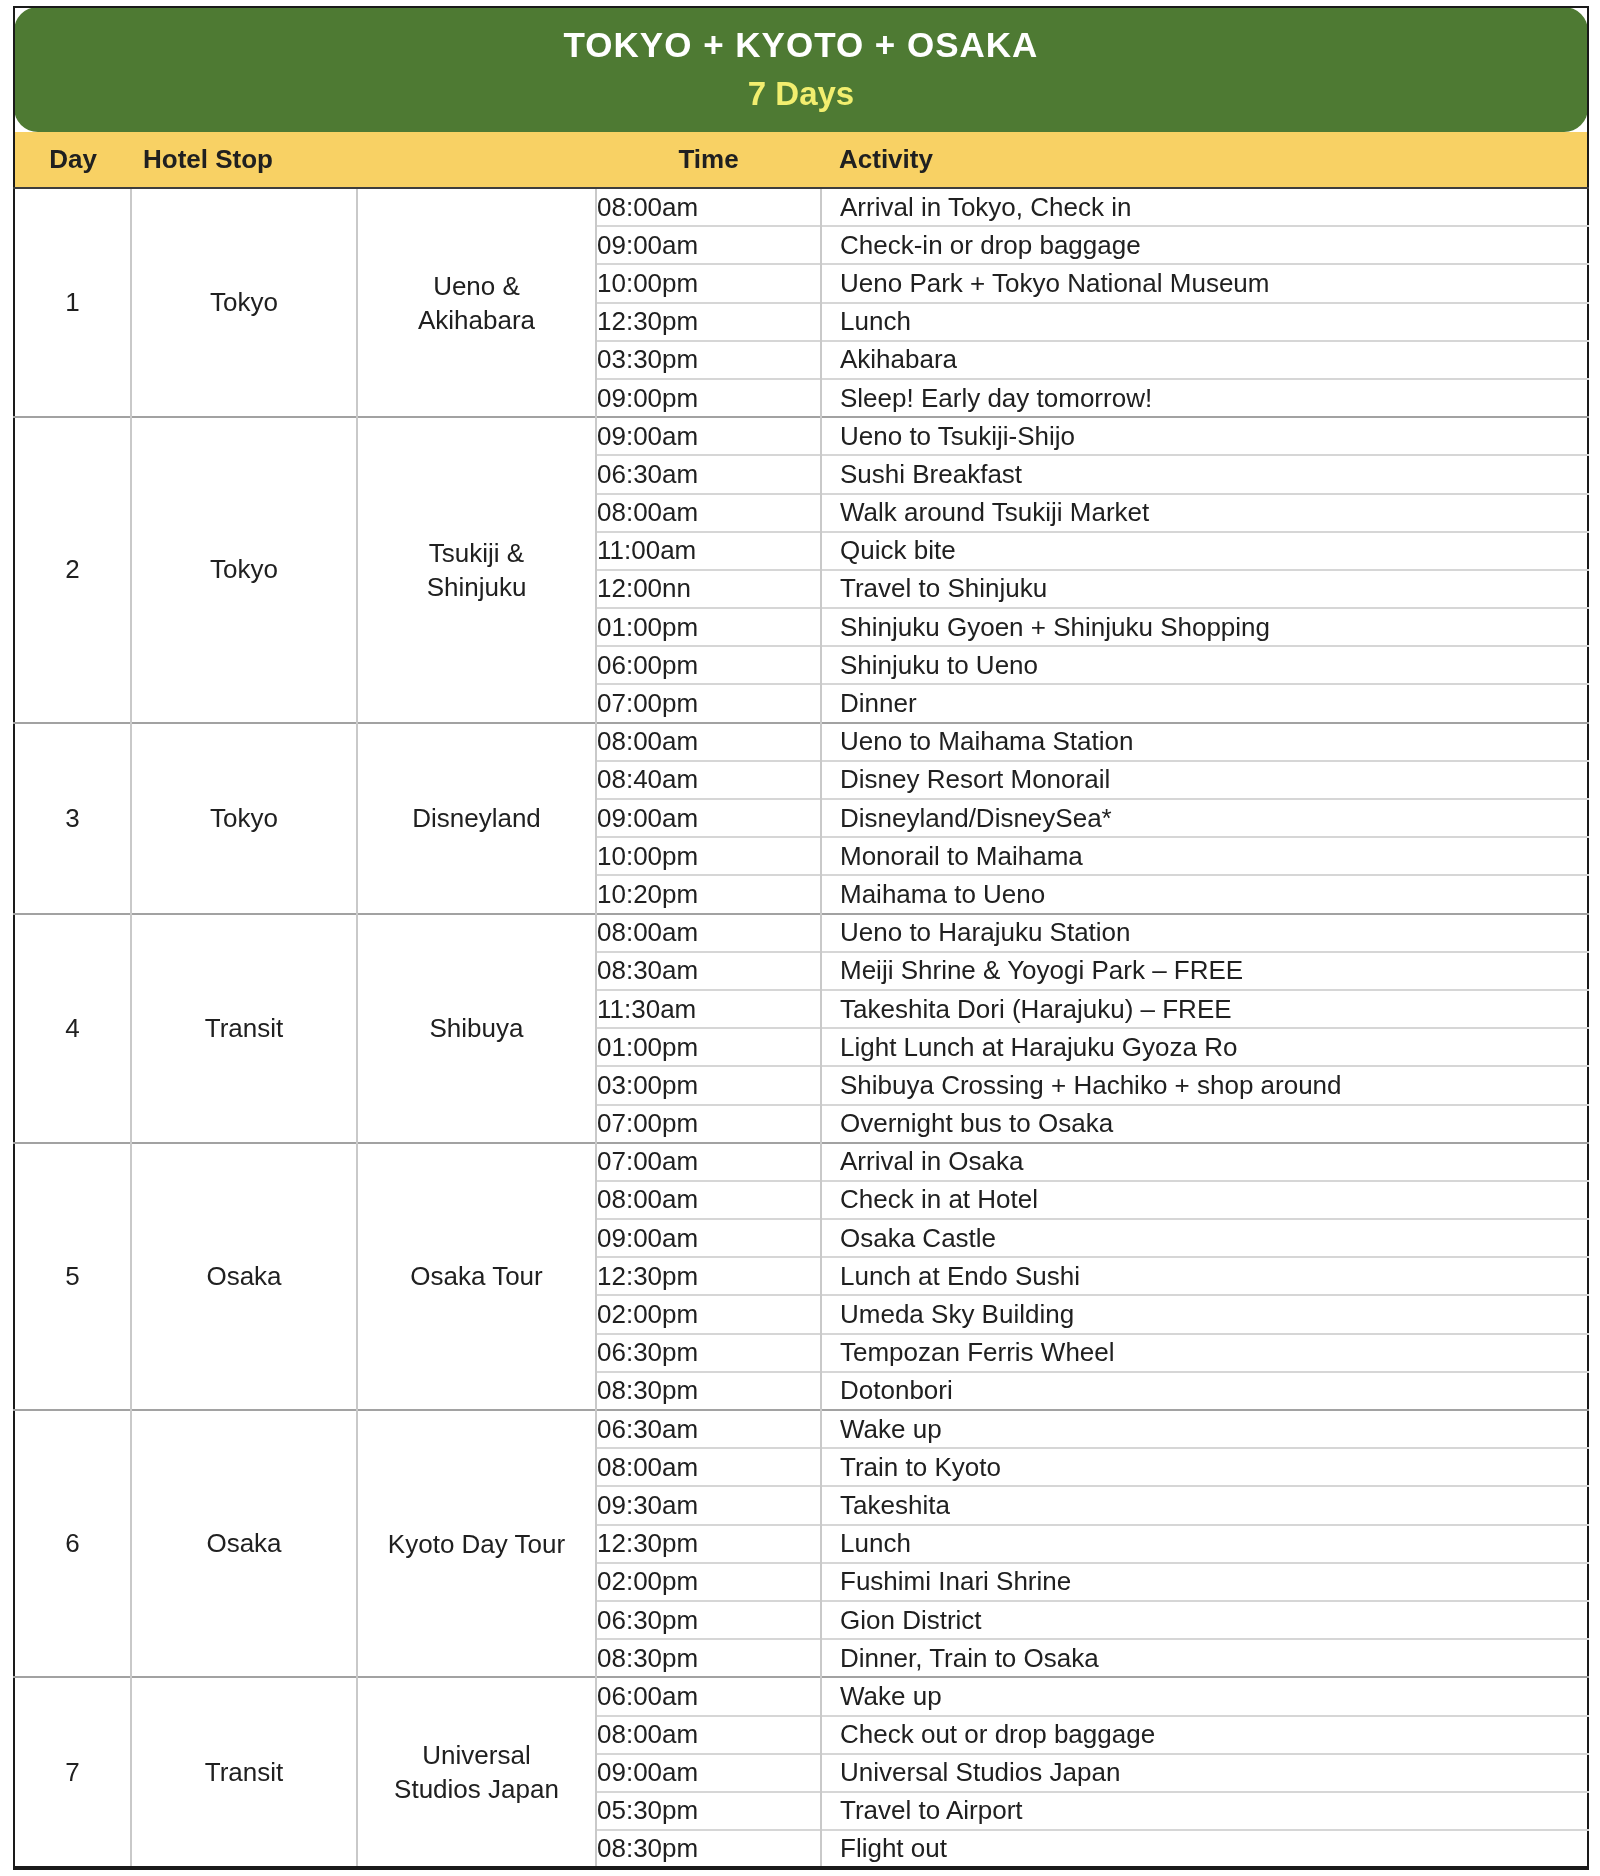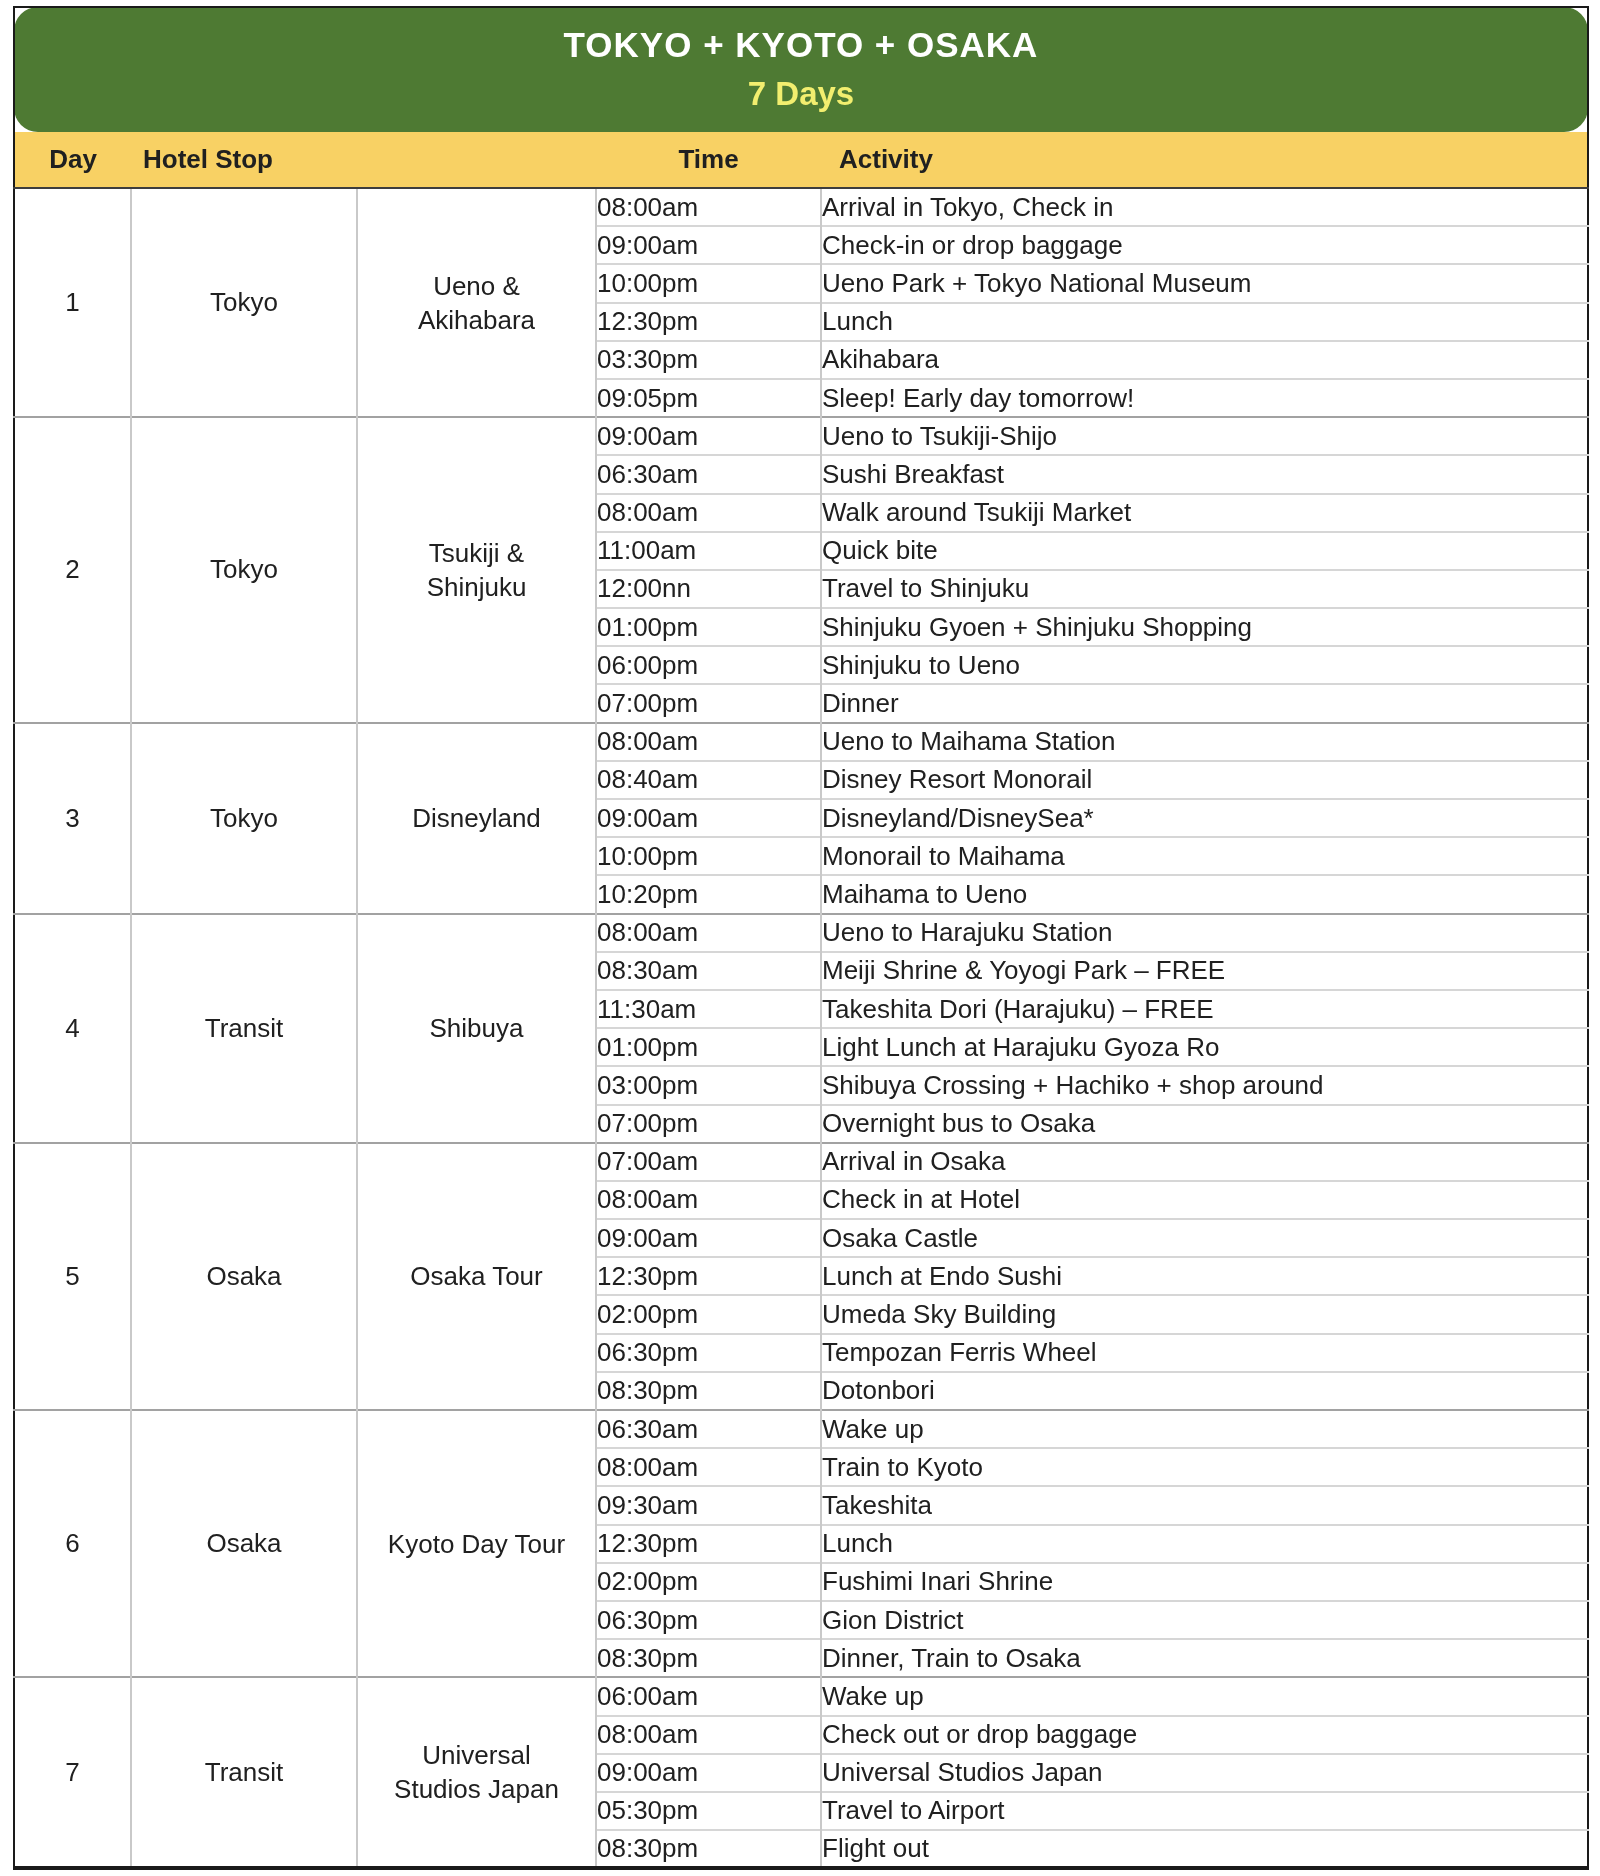--- a/index.html
+++ b/index.html
@@ -60,21 +60,21 @@
   tbody tr { height: 38.2px; }
 
   td.day, td.hotel, td.area {
     text-align: center;
     border-right: 2px solid var(--grid-light-v);
   }
   td.area div { line-height: 34px; }
   td.time {
     border-right: 2px solid var(--grid-light-v);
   }
-  td.activity { text-align: left; }
+  td.activity { text-align: left; padding-left: 18px; }
 
   
   tr.row-follow td { border-top: 2px solid var(--grid-light-h); }
   
   tbody tr.group-start td { border-top: 2px solid var(--grid-group); }
   tbody tr.first-group td { border-top: none; }
 </style>
 </head>
 <body>
 
@@ -123,21 +123,21 @@
         </tr>
         <tr class="row-follow">
           <td class="time">12:30pm</td>
           <td class="activity">Lunch</td>
         </tr>
         <tr class="row-follow">
           <td class="time">03:30pm</td>
           <td class="activity">Akihabara</td>
         </tr>
         <tr class="row-follow">
-          <td class="time">09:05pm</td>
+          <td class="time">09:00pm</td>
           <td class="activity">Sleep! Early day tomorrow!</td>
         </tr>
         <tr class="group-start">
           <td rowspan="8" class="day">2</td>
           <td rowspan="8" class="hotel">Tokyo</td>
           <td rowspan="8" class="area">
             <div>Tsukiji &amp;</div>
             <div>Shinjuku</div>
           </td>
           <td class="time">09:00am</td>

